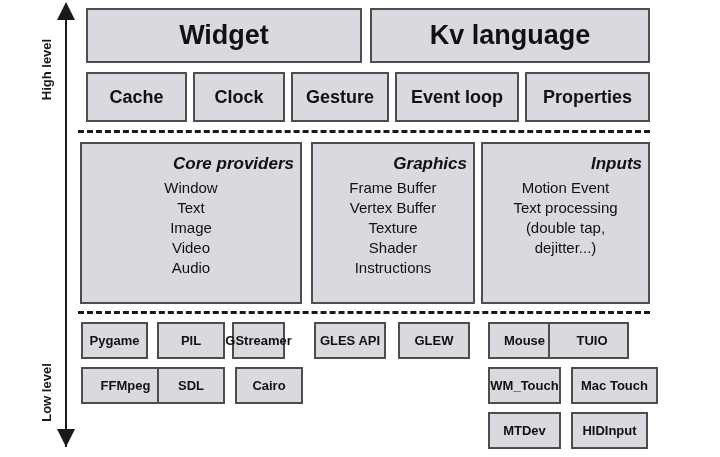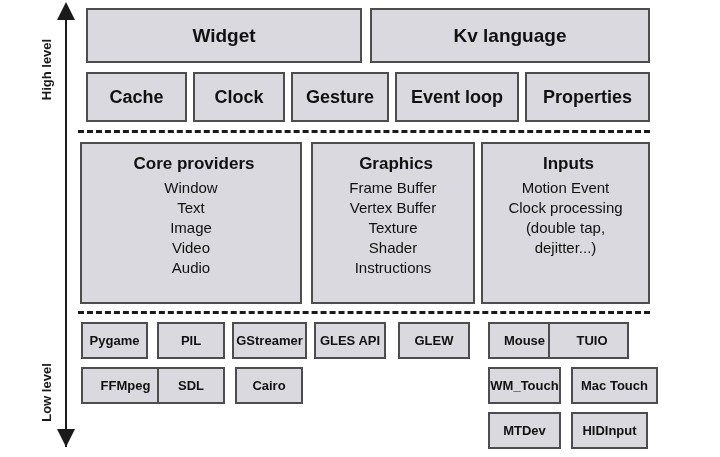--- a/index.html
+++ b/index.html
@@ -70,21 +70,21 @@
     position: absolute;
     box-sizing: border-box;
     background: #d9d9df;
     border: 2px solid #4d4d4d;
     display: flex;
     align-items: center;
     justify-content: center;
     color: #111111;
   }
   .box.title-big {
-    font-size: 19px;
+    font-size: 27px;
     font-weight: bold;
   }
   .box.title-mid {
     font-size: 18px;
     font-weight: bold;
   }
   .box.small {
     font-size: 13px;
     font-weight: bold;
   }
@@ -95,21 +95,22 @@
     box-sizing: border-box;
     background: #d9d9df;
     border: 2px solid #4d4d4d;
     padding: 8px 6px 6px 6px;
   }
   .group-title {
     font-size: 17px;
     font-weight: bold;
     color: #111111;
     margin: 2px 0 4px 6px;
-    text-align: center;
+    text-align: right;
+    font-style: italic;
   }
   .group-list {
     list-style: none;
     margin: 0;
     padding: 0;
     text-align: center;
     font-size: 15px;
     line-height: 1.33;
     color: #111111;
   }
@@ -165,31 +166,31 @@
       <li>Texture</li>
       <li>Shader</li>
       <li>Instructions</li>
     </ul>
   </div>
 
   <div class="group" style="left:481px; top:142px; width:169px; height:162px;">
     <div class="group-title">Inputs</div>
     <ul class="group-list">
       <li>Motion Event</li>
-      <li>Clock processing</li>
+      <li>Text processing</li>
       <li>(double tap,</li>
       <li>dejitter...)</li>
     </ul>
   </div>
 
   <div class="dashed" style="top:311px;"></div>
 
   <div class="box small" style="left:81px; top:322px; width:67px; height:37px;">Pygame</div>
   <div class="box small" style="left:157px; top:322px; width:68px; height:37px;">PIL</div>
-  <div class="box small" style="left:232px; top:322px; width:75px; height:37px;text-align:center;">GStreamer</div>
+  <div class="box small" style="left:232px; top:322px; width:53px; height:37px;text-align:center;">GStreamer</div>
 
   <div class="box small" style="left:81px; top:367px; width:89px; height:37px;text-align:center;">FFMpeg</div>
   <div class="box small" style="left:157px; top:367px; width:68px; height:37px;">SDL</div>
   <div class="box small" style="left:235px; top:367px; width:68px; height:37px;">Cairo</div>
 
   <div class="box small" style="left:314px; top:322px; width:72px; height:37px;">GLES API</div>
   <div class="box small" style="left:398px; top:322px; width:72px; height:37px;">GLEW</div>
 
   <div class="box small" style="left:488px; top:322px; width:73px; height:37px;">Mouse</div>
   <div class="box small" style="left:548px; top:322px; width:81px; height:37px;padding-left:7px;">TUIO</div>

